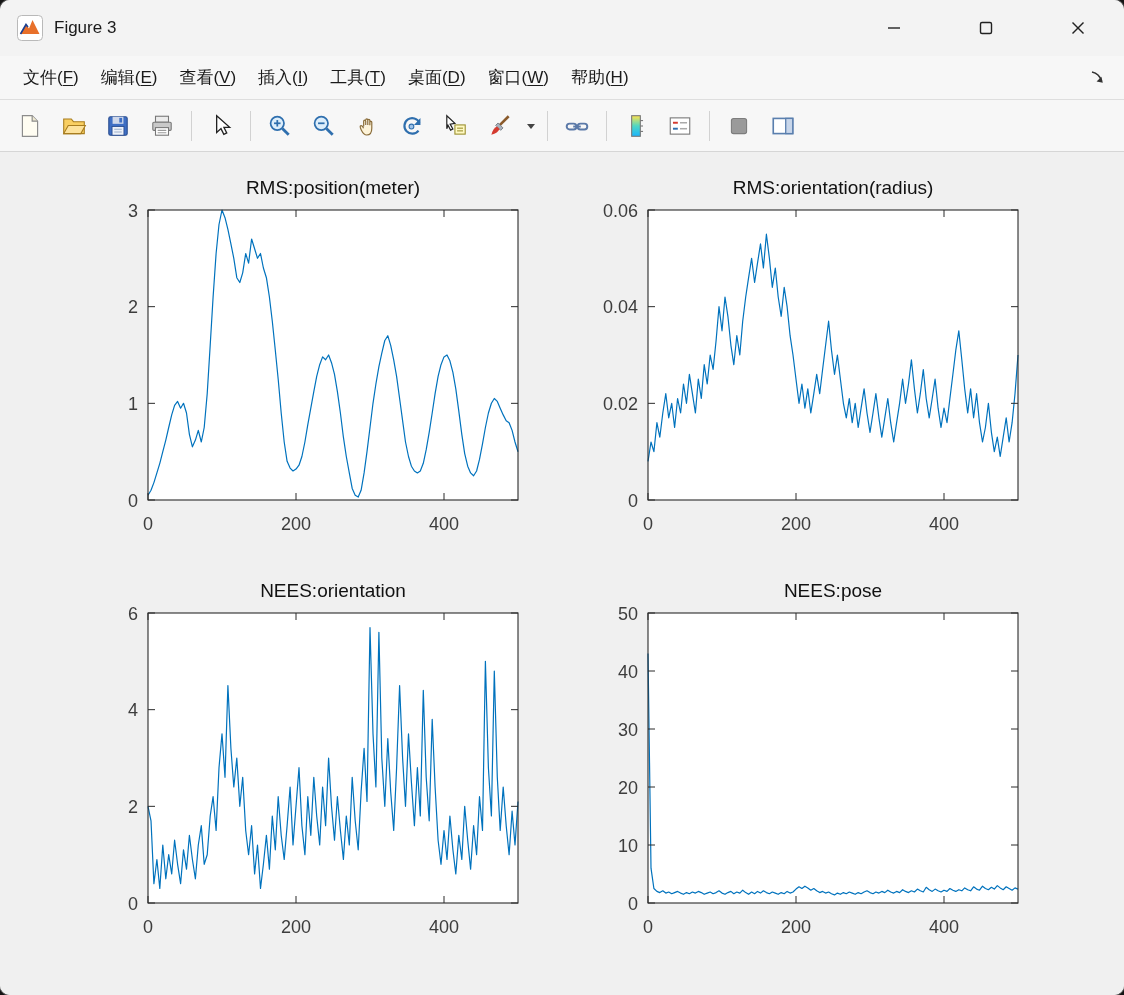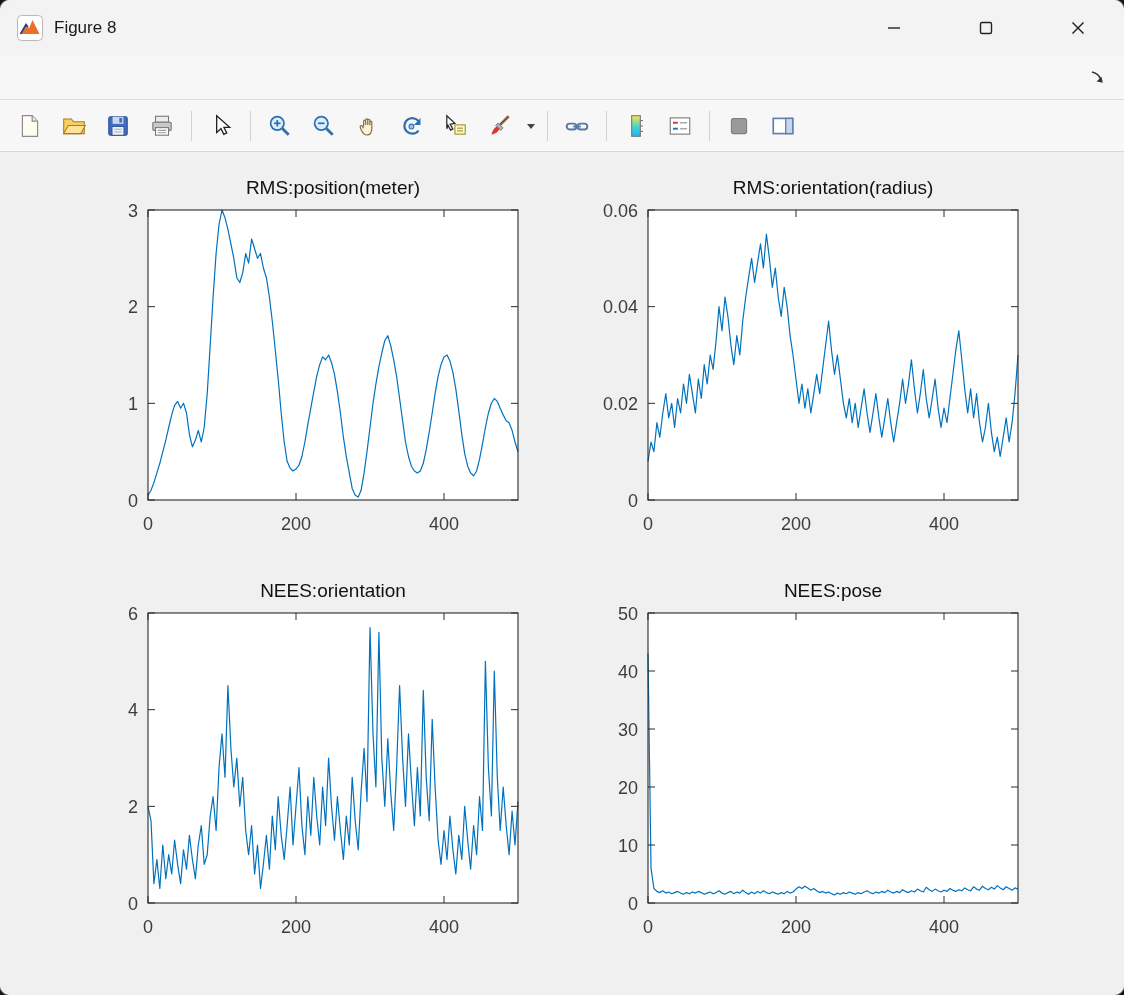--- a/index.html
+++ b/index.html
@@ -59,21 +59,21 @@
 <div class="window">
 
   <div class="titlebar">
     <span class="app-icon">
       <svg viewBox="0 0 28 28">
         <rect x="1.5" y="1.5" width="25" height="25" rx="4" fill="#ffffff" stroke="#b9b9b9"></rect>
         <path d="M4.5 20 L10 10.5 L13 14.5 L16.5 6 L23.5 20 Z" fill="#e8702a"></path>
         <path d="M4.5 20 L10 10.5 L12 13" fill="none" stroke="#1b3f8f" stroke-width="1.6"></path>
       </svg>
     </span>
-    <span class="title-text">Figure 8</span>
+    <span class="title-text">Figure 3</span>
     <div class="win-controls">
       <button class="win-btn">
         <svg width="24" height="24" viewBox="0 0 24 24">
           <line x1="6" y1="12" x2="18" y2="12" stroke="#222" stroke-width="1.4"></line>
         </svg>
       </button>
       <button class="win-btn">
         <svg width="24" height="24" viewBox="0 0 24 24">
           <rect x="6.5" y="6.5" width="11" height="11" rx="1.5" fill="none" stroke="#222" stroke-width="1.4"></rect>
         </svg>
@@ -81,20 +81,30 @@
       <button class="win-btn">
         <svg width="24" height="24" viewBox="0 0 24 24">
           <line x1="6.5" y1="6.5" x2="17.5" y2="17.5" stroke="#222" stroke-width="1.4"></line>
           <line x1="17.5" y1="6.5" x2="6.5" y2="17.5" stroke="#222" stroke-width="1.4"></line>
         </svg>
       </button>
     </div>
   </div>
 
   <nav class="menubar">
+    <div class="menu-items" id="menu-items">
+        <span class="menu-item">文件(<u>F</u>)</span>
+        <span class="menu-item">编辑(<u>E</u>)</span>
+        <span class="menu-item">查看(<u>V</u>)</span>
+        <span class="menu-item">插入(<u>I</u>)</span>
+        <span class="menu-item">工具(<u>T</u>)</span>
+        <span class="menu-item">桌面(<u>D</u>)</span>
+        <span class="menu-item">窗口(<u>W</u>)</span>
+        <span class="menu-item">帮助(<u>H</u>)</span>
+      </div>
     <button class="dock-btn">
       <svg width="17" height="17" viewBox="0 0 17 17">
         <path d="M3 3 C8 4 11 7 12.5 12" fill="none" stroke="#333" stroke-width="1.6"></path>
         <path d="M13.8 13.8 L7.6 12.6 L12.4 7.8 Z" fill="#333"></path>
       </svg>
     </button>
   </nav>
 
   <div class="toolbar">
 

